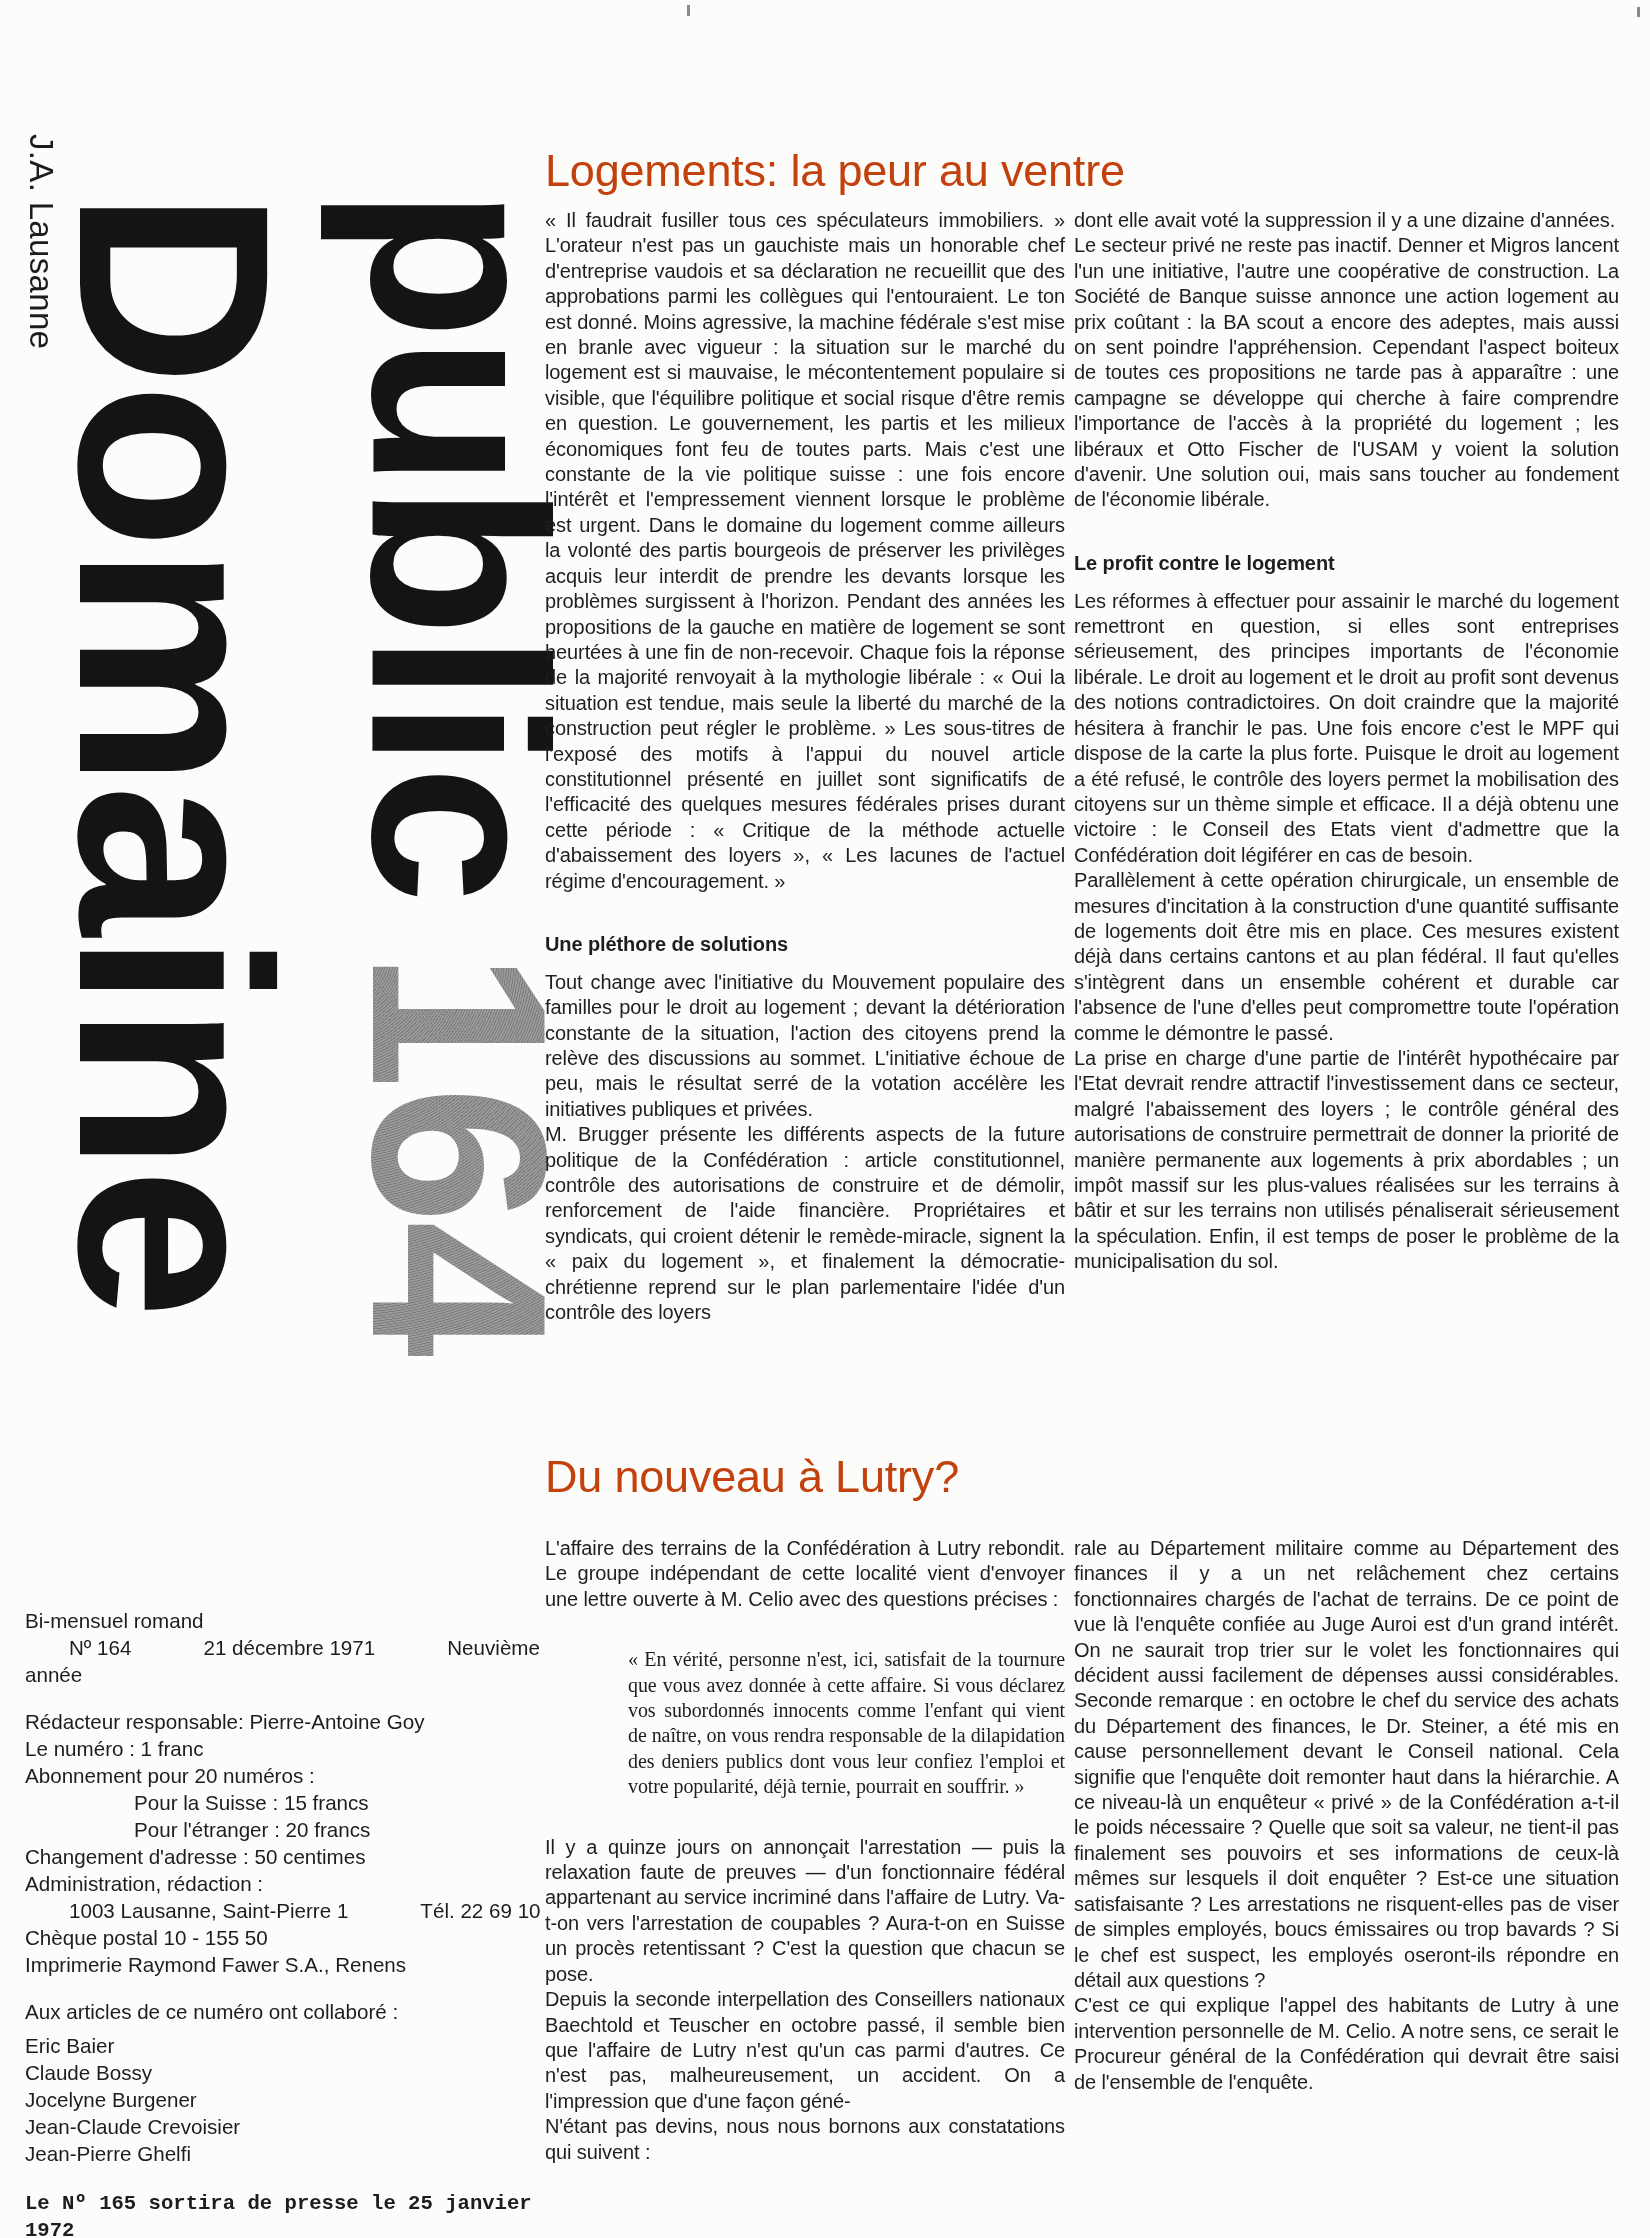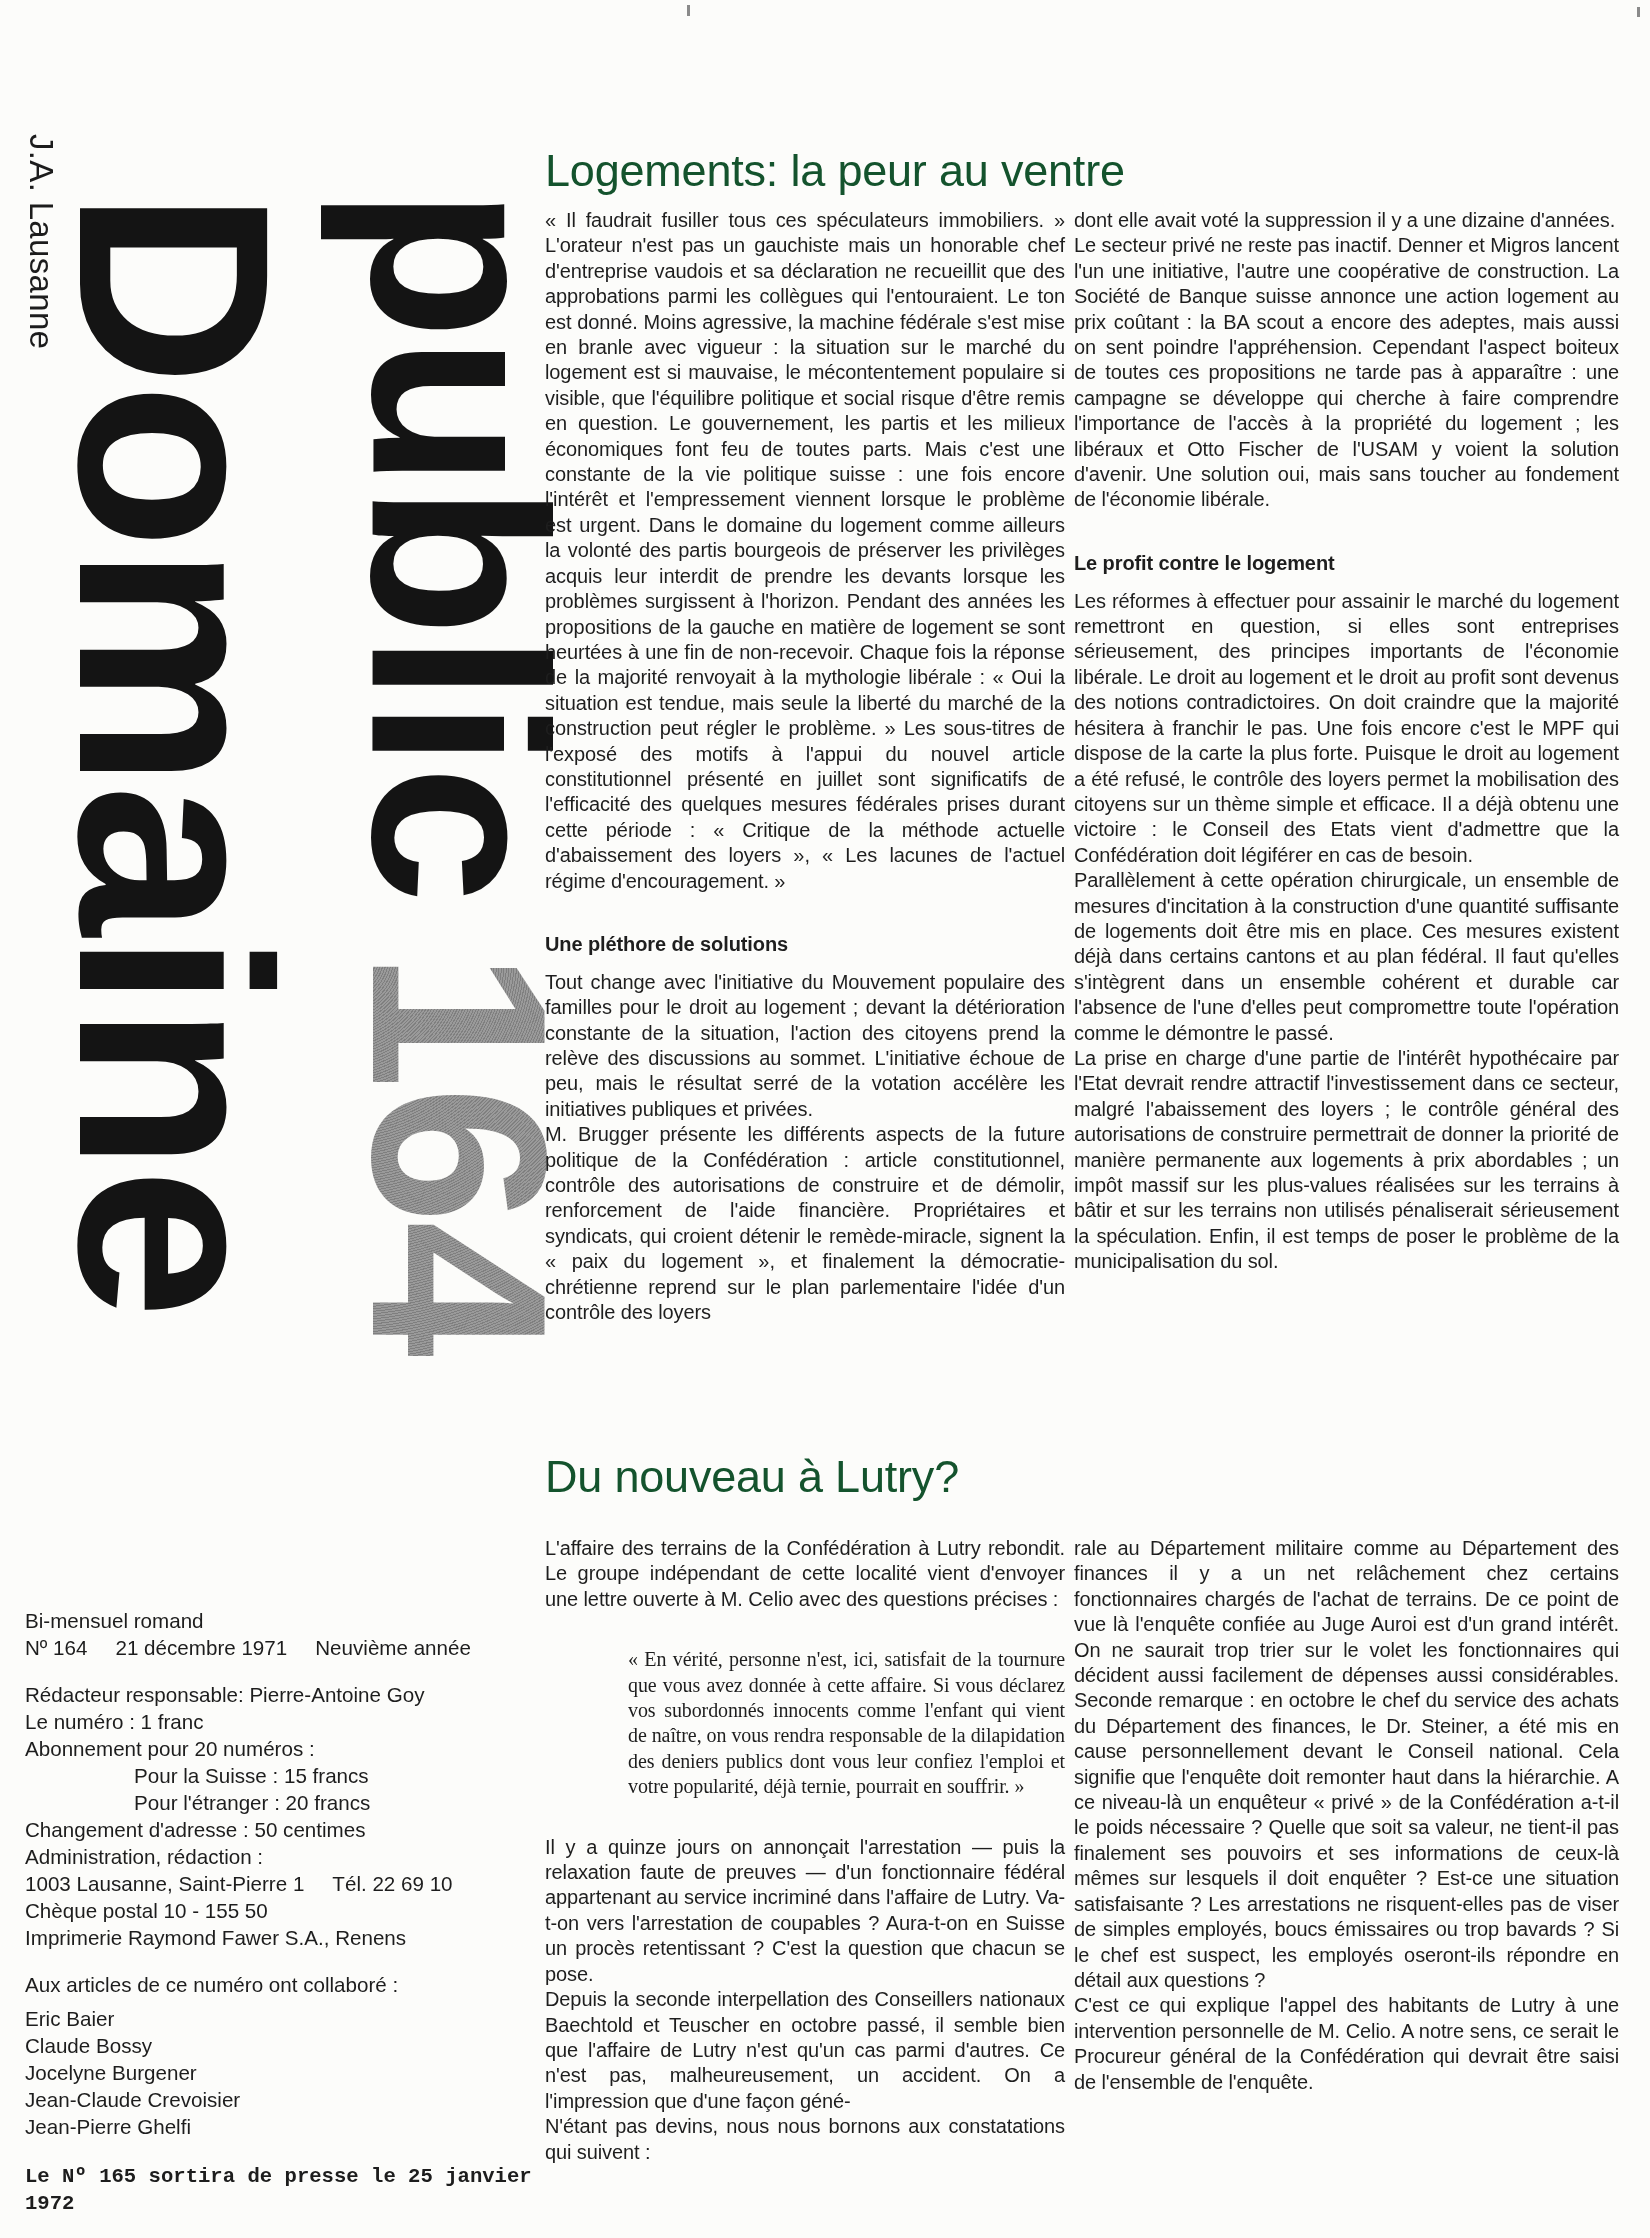--- a/index.html
+++ b/index.html
@@ -32,21 +32,21 @@
   }
   .masthead-imprint{
     position:absolute;left:21.5px;top:134px;
     writing-mode:vertical-rl;text-orientation:mixed;
     font-size:33px;font-weight:400;color:#1c1c1c;letter-spacing:0.01em;
     white-space:nowrap;
   }
   
   .headline{
     position:absolute;left:545px;
-    font-size:45px;font-weight:400;letter-spacing:-0.2px;color:#14532d;
+    font-size:45px;font-weight:400;letter-spacing:-0.2px;color:#c2410c;
     white-space:nowrap;
   }
   .headline-1{top:145px;}
   .headline-2{top:1451px;}
   
   .col{
     position:absolute;
     font-size:20px;line-height:25.4px;
     text-align:justify;
     color:#1e1e1e;
@@ -68,21 +68,21 @@
     font-family:Liberation Serif, serif;
   }
   
   .colophon{
     position:absolute;left:25px;top:1607px;width:516px;
     font-size:20.6px;line-height:27px;color:#1d1d1d;
   }
   .colophon .row{margin:0;}
   .colophon .gap{margin-top:20px;}
   .colophon .indent{padding-left:109px;}
-  .colophon .spread span{margin-right:28px;}
+  .colophon .spread span{margin-right:28px;margin-left:44px;}
   .colophon .spread span:last-child{margin-right:0;}
   .colophon .bold{font-weight:700;margin-top:23px;font-family:Liberation Mono, monospace;}
   .contributors{margin-top:6.6px;}
   
   .mark{position:absolute;background:#8a8a8a;}
   .mark-a{left:687px;top:5px;width:3.3px;height:10.7px;}
   .mark-b{left:1637px;top:6.6px;width:3.3px;height:10.7px;}
 </style>
 </head>
 <body>

